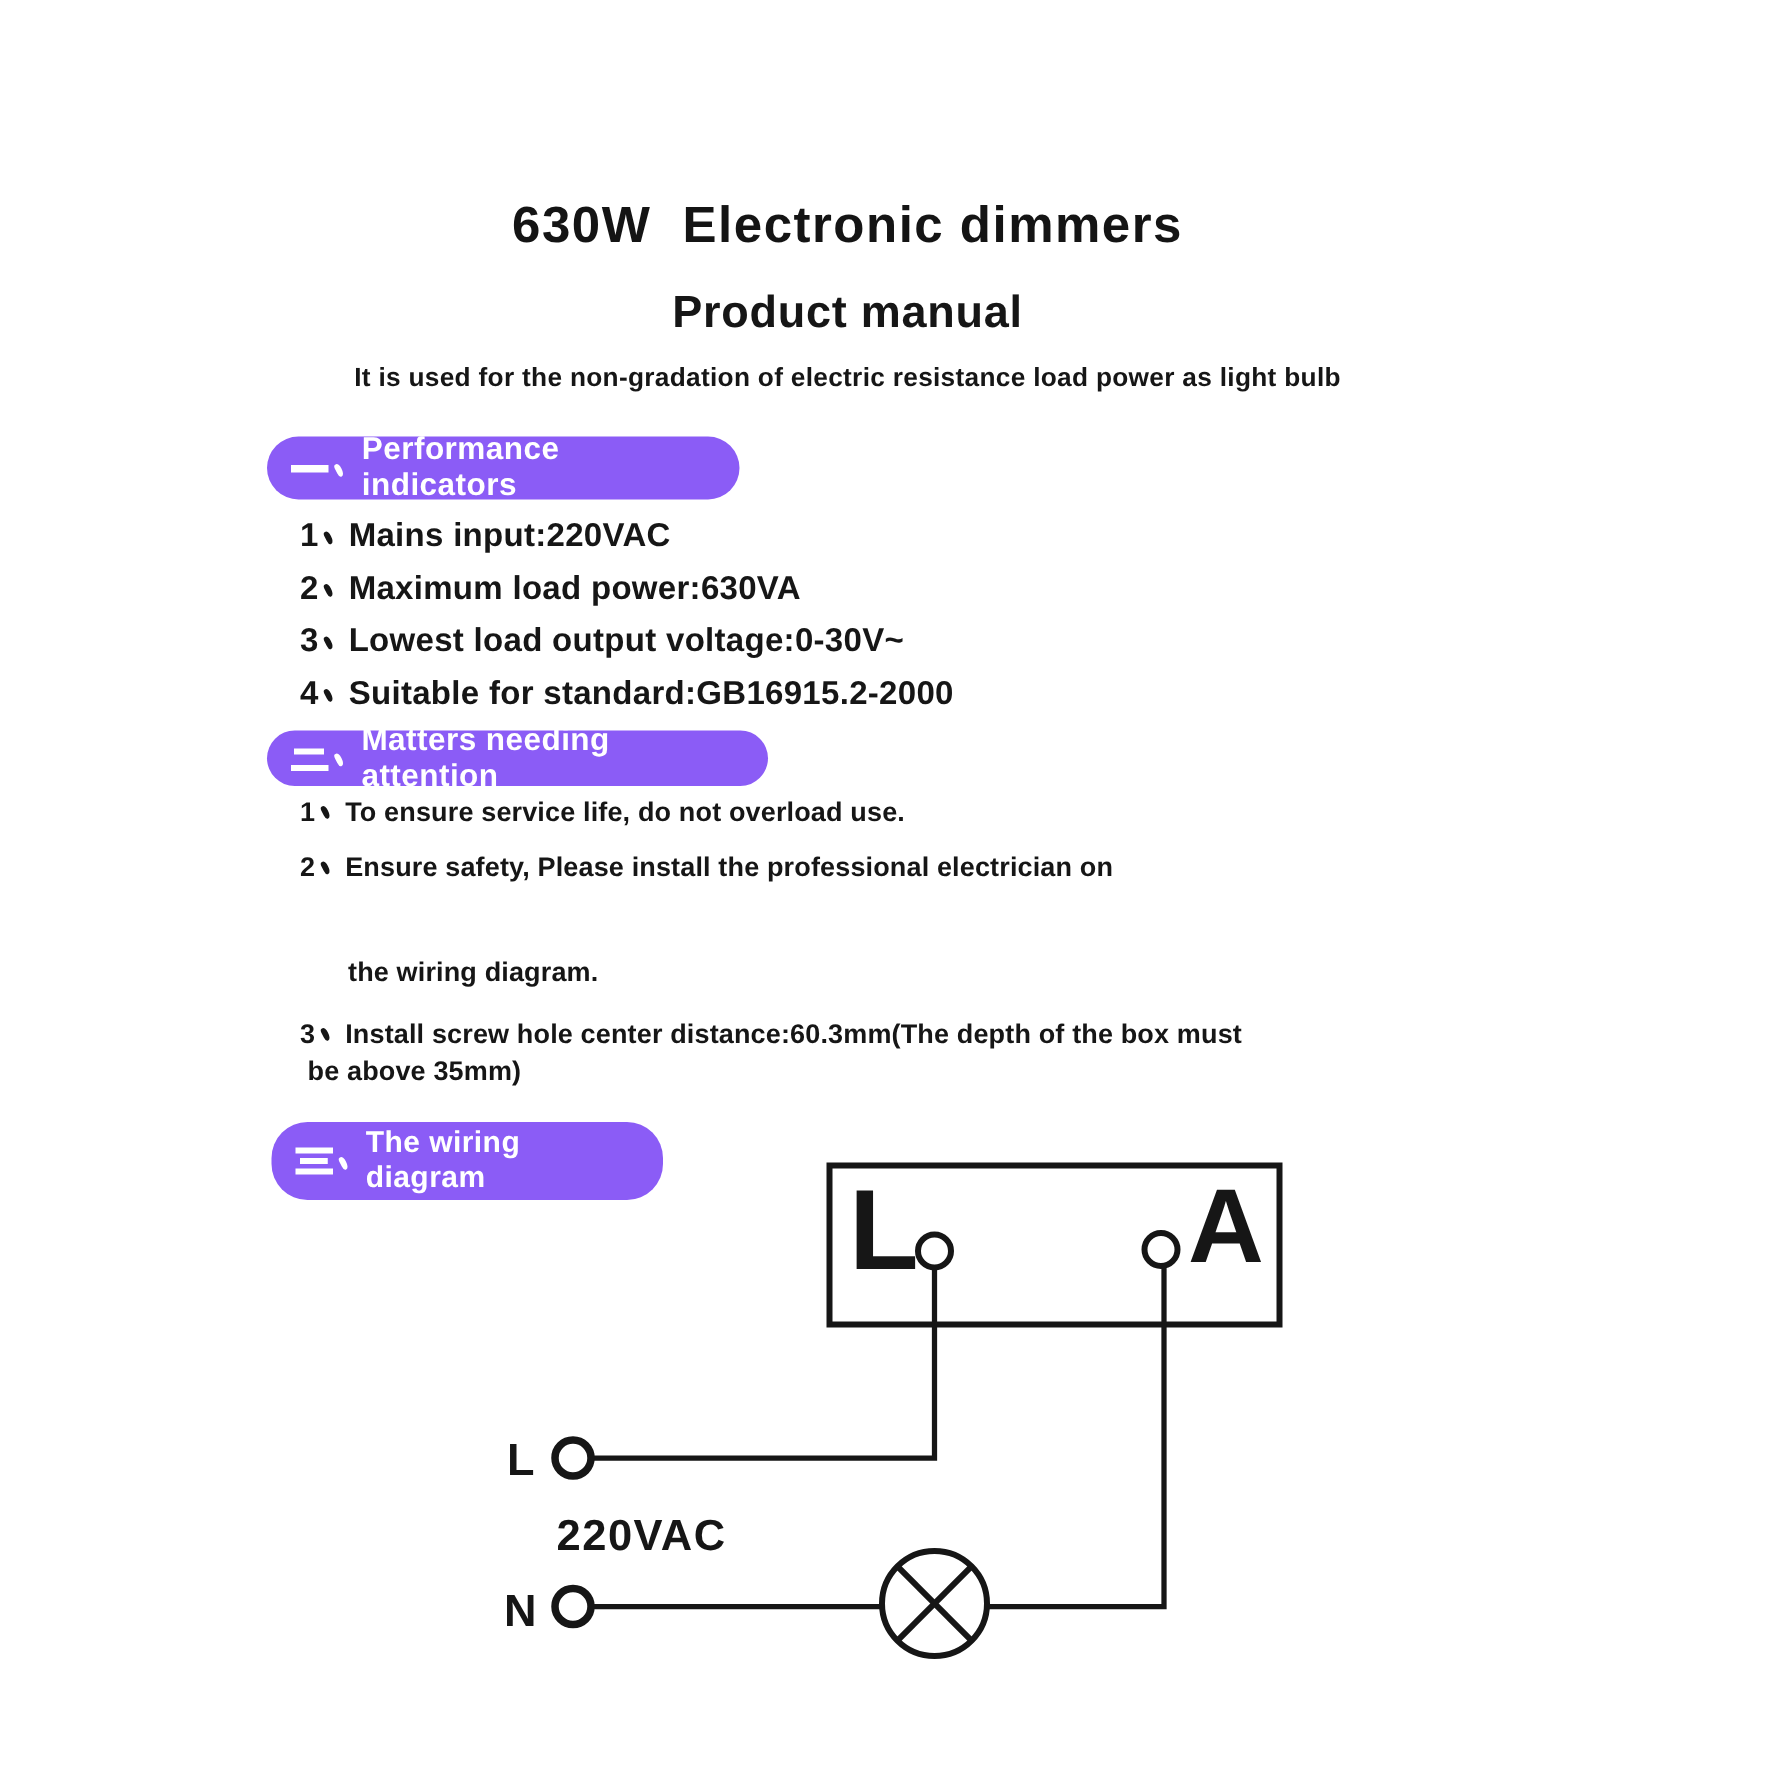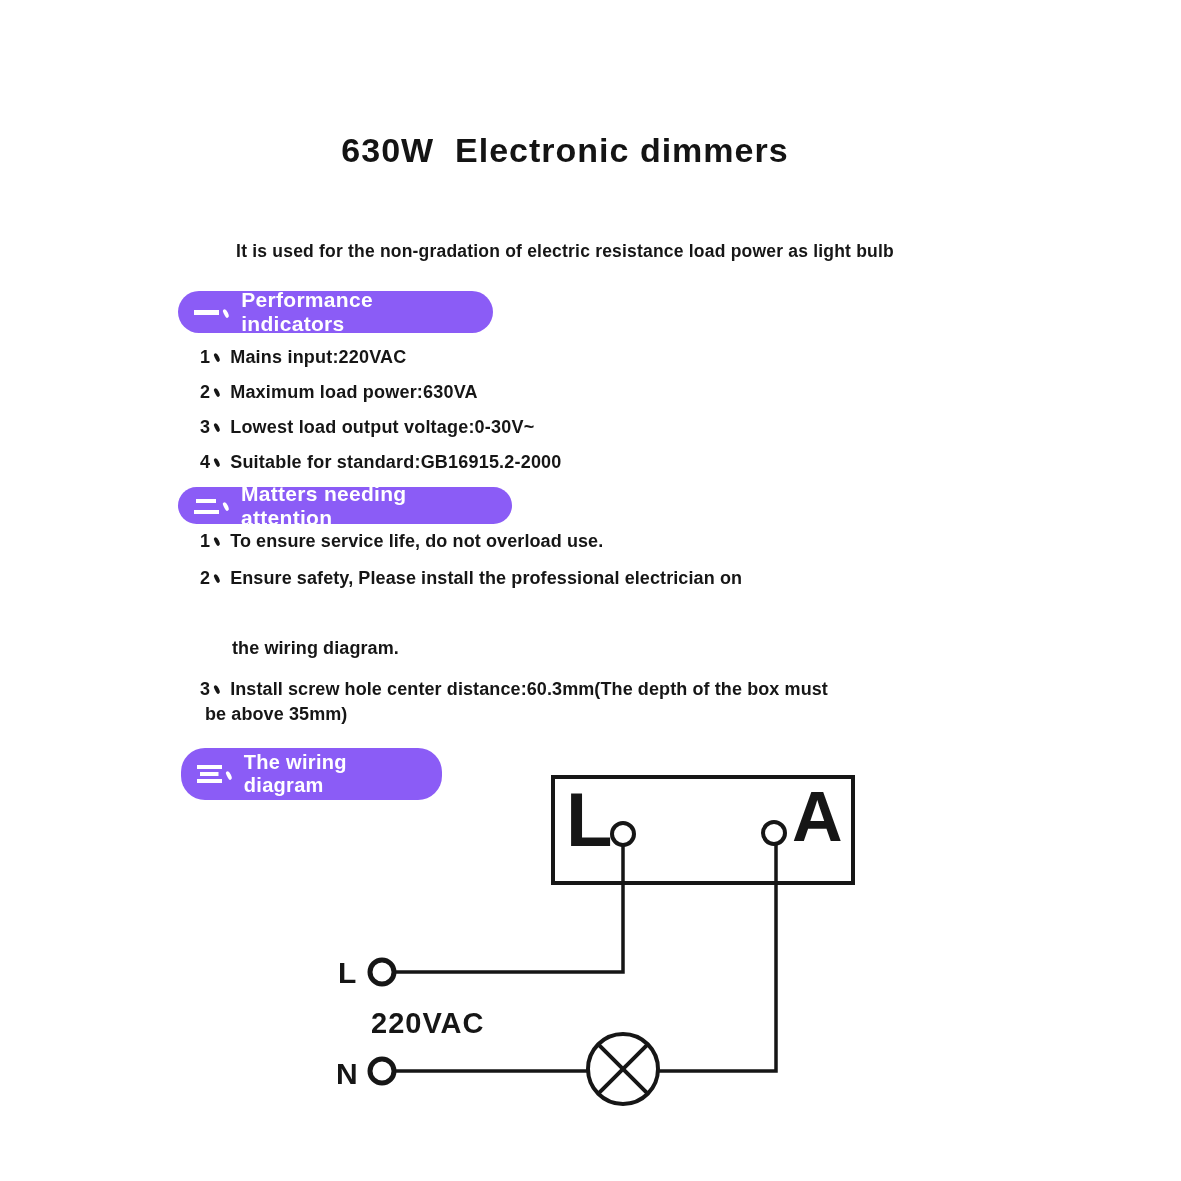--- a/index.html
+++ b/index.html
@@ -29,21 +29,21 @@
     position:absolute;background:#8b5cf6;color:#fff;
     display:flex;align-items:center;
     font-weight:700;font-size:21px;letter-spacing:0.3px;
     padding:0 16px;box-sizing:border-box;border-radius:24px;
   }
   .pill-1{left:178px;top:291px;width:315px;height:42px;}
   .pill-2{left:178px;top:487px;width:334px;height:37px;border-radius:20px;}
   .pill-3{left:181px;top:748px;width:261px;height:52px;font-size:20px;}
 
   .items{position:absolute;left:200px;font-weight:700;}
-  .items-1{top:346px;font-size:18px;}
+  .items-1{top:346px;font-size:22px;}
   .items-1 .item{margin-bottom:13px;line-height:22px;letter-spacing:0.2px;}
   .items-2{top:529px;font-size:18px;}
   .items-2 p{margin:0;line-height:25px;letter-spacing:0.1px;}
   .items-2 .gap-a{margin-bottom:12px;}
   .items-2 .gap-b{margin-bottom:16px;margin-top:45px;}
   .indent-32{padding-left:32px;}
   .indent-5{padding-left:5px;}
 
   
   .ideo{display:inline-block;width:26px;height:18px;vertical-align:-2px;background-repeat:no-repeat;}
@@ -61,20 +61,21 @@
   .pill .ideo-comma{margin-right:10px;}
 
   .diagram-svg{position:absolute;left:300px;top:740px;}
 </style>
 </head>
 <body>
 
 <div class="page">
 
   <div class="title">630W  Electronic dimmers</div>
+  <div class="subtitle">Product manual</div>
   <div class="description">It is used for the non-gradation of electric resistance load power as light bulb</div>
 
   <div class="pill pill-1"><span class="ideo ideo-1"></span><span class="ideo-comma"></span>Performance indicators</div>
 
   <div class="items items-1">
     <div class="item">1<span class="ideo-comma"></span>Mains input:220VAC</div>
     <div class="item">2<span class="ideo-comma"></span>Maximum load power:630VA</div>
     <div class="item">3<span class="ideo-comma"></span>Lowest load output voltage:0-30V~</div>
     <div class="item">4<span class="ideo-comma"></span>Suitable for standard:GB16915.2-2000</div>
   </div>

